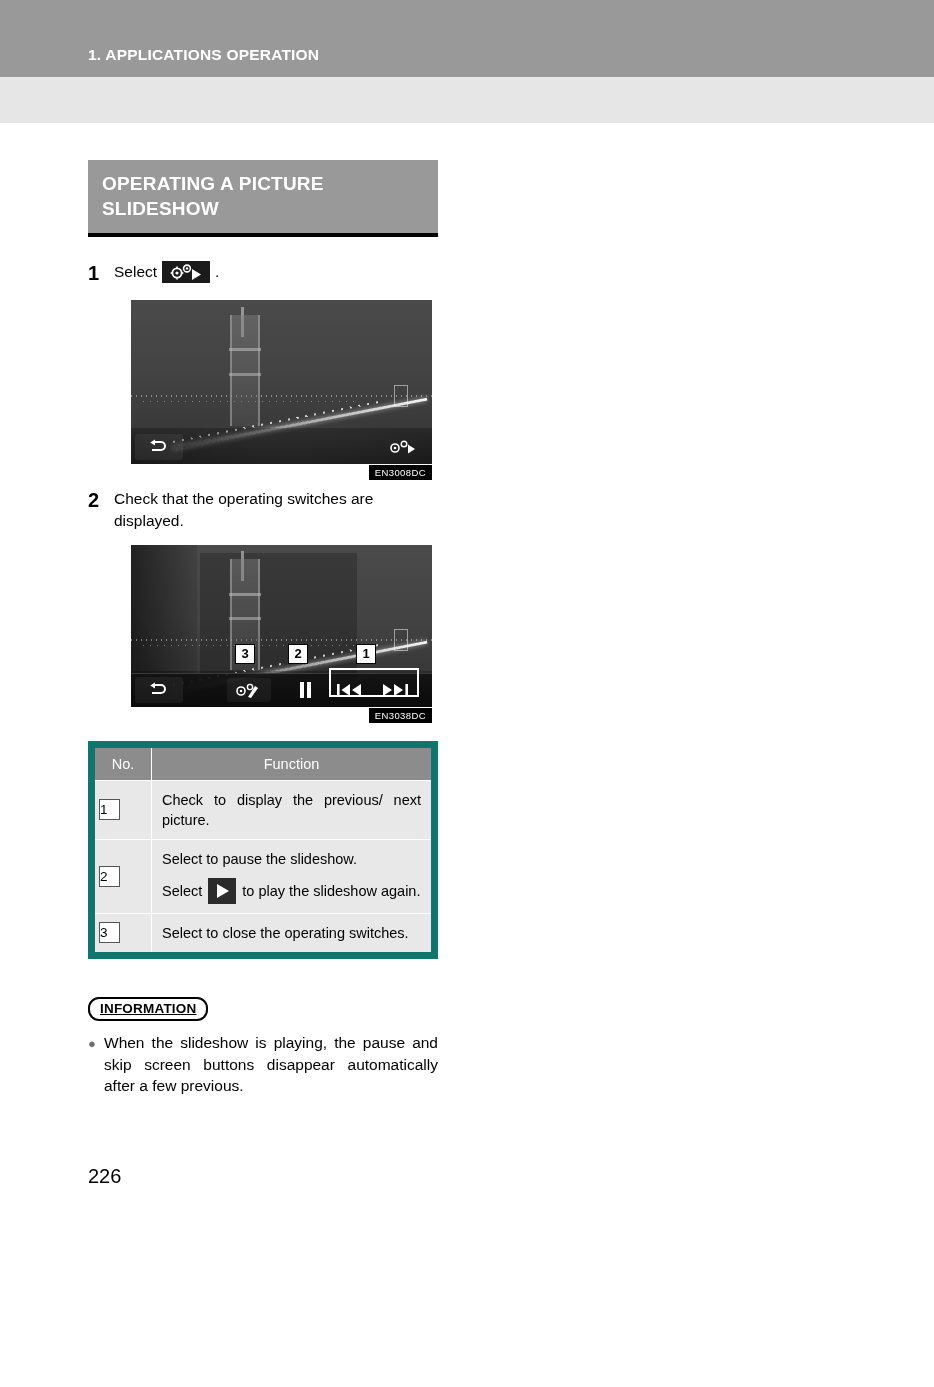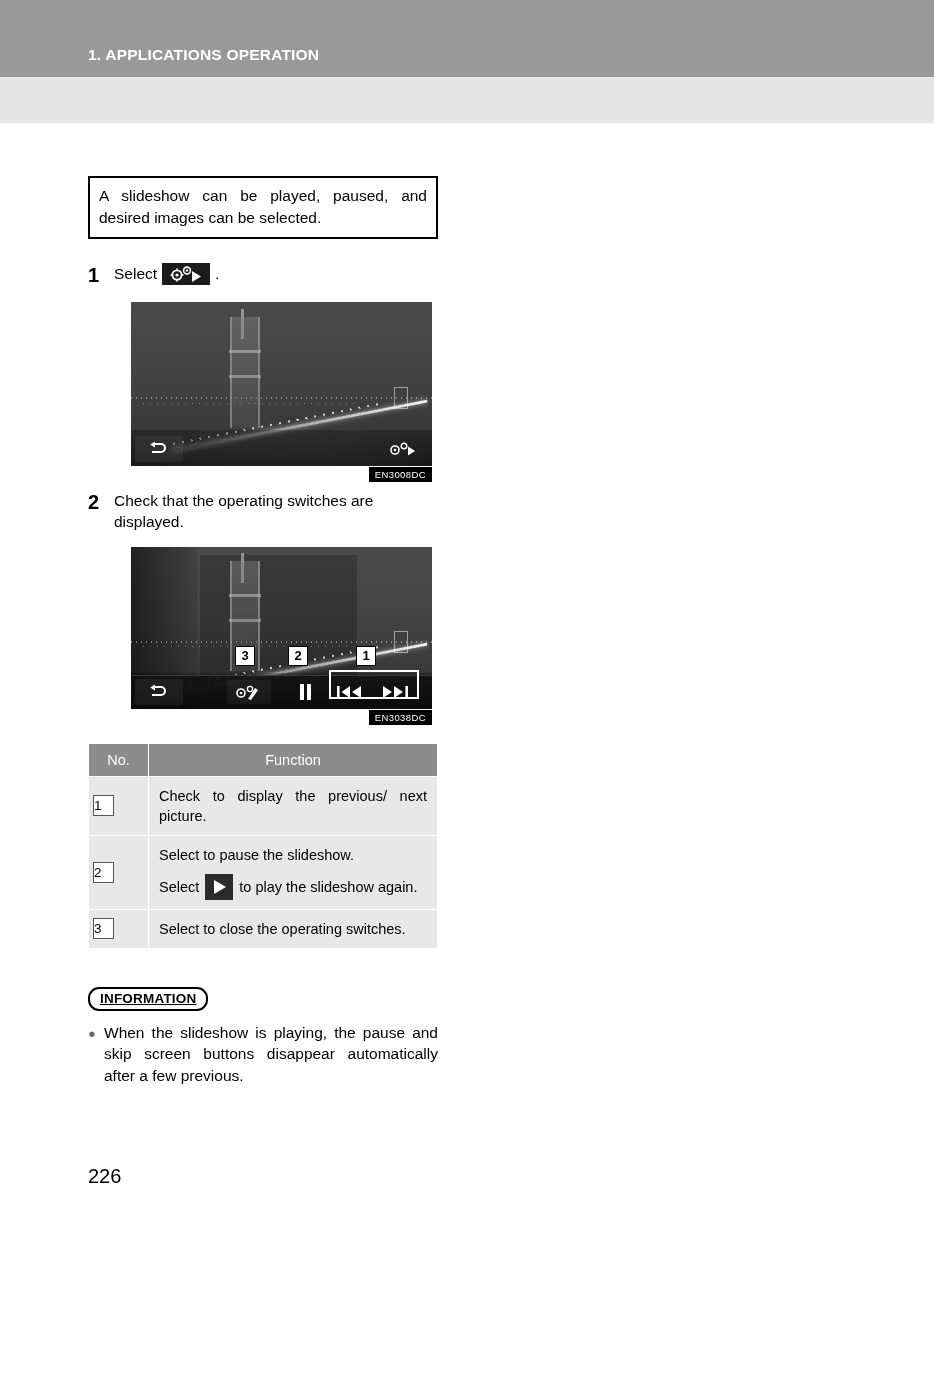--- a/index.html
+++ b/index.html
@@ -355,21 +355,21 @@
     letter-spacing: 0.4px;
     padding: 2px 6px 2px 6px;
     font-family: "Liberation Sans", sans-serif;
   }
 
   
   .func-table {
     margin-top: 34px;
     width: 350px;
     border-collapse: collapse;
-    border: 1px solid #0f766e;
+    border: 7px solid #0f766e;
   }
   .func-table th {
     background: #8c8c8c;
     color: #ffffff;
     font-weight: normal;
     font-size: 14.5px;
     padding: 8px 4px;
     border: 1px solid #ffffff;
   }
   .func-table th.col-no { width: 60px; }
@@ -459,24 +459,24 @@
 <body>
 
 <div class="page">
 
   <div class="header-band"></div>
   <div class="header-title">1. APPLICATIONS OPERATION</div>
   <div class="header-subband"></div>
 
   <div class="content">
 
-
-    <div class="desc-box">
-      <div class="desc-text">A slideshow can be played, paused, and desired images can be selected.</div>
+    <div class="section-title">
+      <div class="section-title-text">OPERATING A PICTURE SLIDESHOW</div>
     </div>
+
 
     <div class="step">
       <div class="step-num">1</div>
       <div class="step-body">
         <div class="inline-row">
           <span>Select</span>
           <span class="icon-slideshow-inline">
             <svg width="48" height="22" viewBox="0 0 48 22">
               <g fill="#ffffff">
                 <circle cx="15" cy="12" r="4.6" fill="none" stroke="#ffffff" stroke-width="1.8"></circle>

